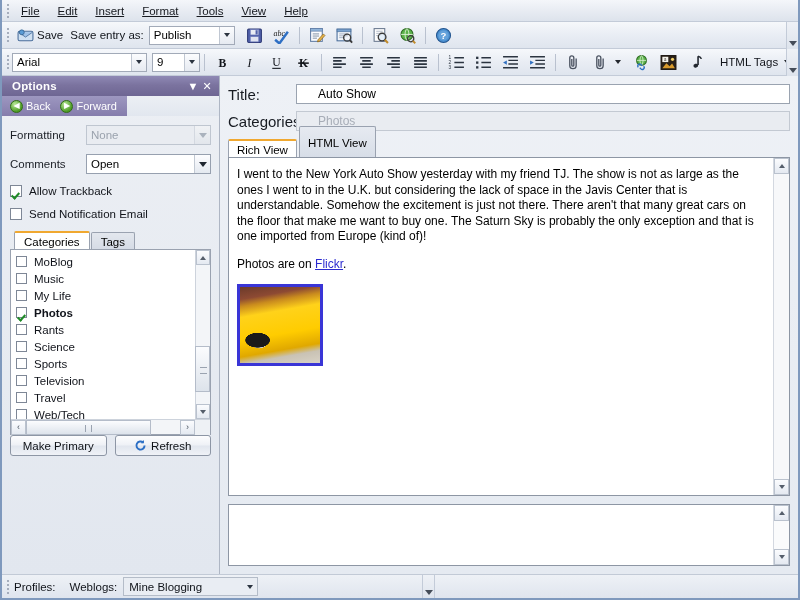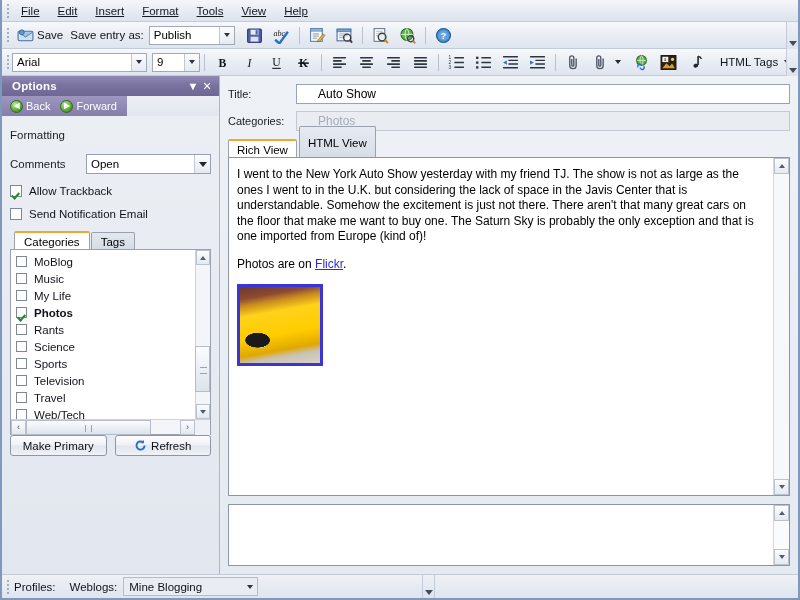--- a/index.html
+++ b/index.html
@@ -227,21 +227,21 @@
   .cat-buttons{display:flex;gap:8px;margin-top:0;justify-content:space-between;}
   .cat-buttons .btn{flex:1;}
 
   
   .main{
     flex:1; position:relative; padding:8px 8px 0 8px;
     background: linear-gradient(180deg,#eef1f6 0%,#e5eaf1 100%);
     display:flex; flex-direction:column;
   }
   .mrow{display:flex;align-items:center;height:20px;margin-bottom:7px;}
-  .mlabel{width:68px;font-size:11px;color:#171b22;}
+  .mlabel{width:68px;font-size:15px;color:#171b22;}
   .minput{
     flex:1;height:20px;border:1px solid #9aa3b0;background:#fff;
     display:flex;align-items:center;padding-left:21px;font-size:12px;color:#000;
   }
   .minput.readonly{background:#e9ecf1;border-color:#c3c9d2;color:#a7adb7;}
 
   .vtabs{display:flex;align-items:flex-end;height:19px;margin-top:1px;}
   .vtab{
     height:32px;padding:0 8px;display:flex;align-items:center;font-size:11.5px;
     border:1px solid #9aa2b0;border-bottom:none;border-radius:2px 2px 0 0;
@@ -604,20 +604,24 @@
           <span class="circ-arrow">
               <span>▶</span>
             </span>
           <span>Forward</span>
         </div>
         <div class="nav-right-fill" style="background:linear-gradient(180deg,#eceff4,#e2e7ef);"></div>
       </div>
 
       <div class="field-row">
         <span class="field-label">Formatting</span>
+        <div class="sel disabled">
+          <span class="sval">None</span>
+          <span class="sarrow"></span>
+        </div>
       </div>
 
       <div class="field-row">
         <span class="field-label">Comments</span>
         <div class="sel">
           <span class="sval">Open</span>
           <span class="sarrow"></span>
         </div>
       </div>
 

